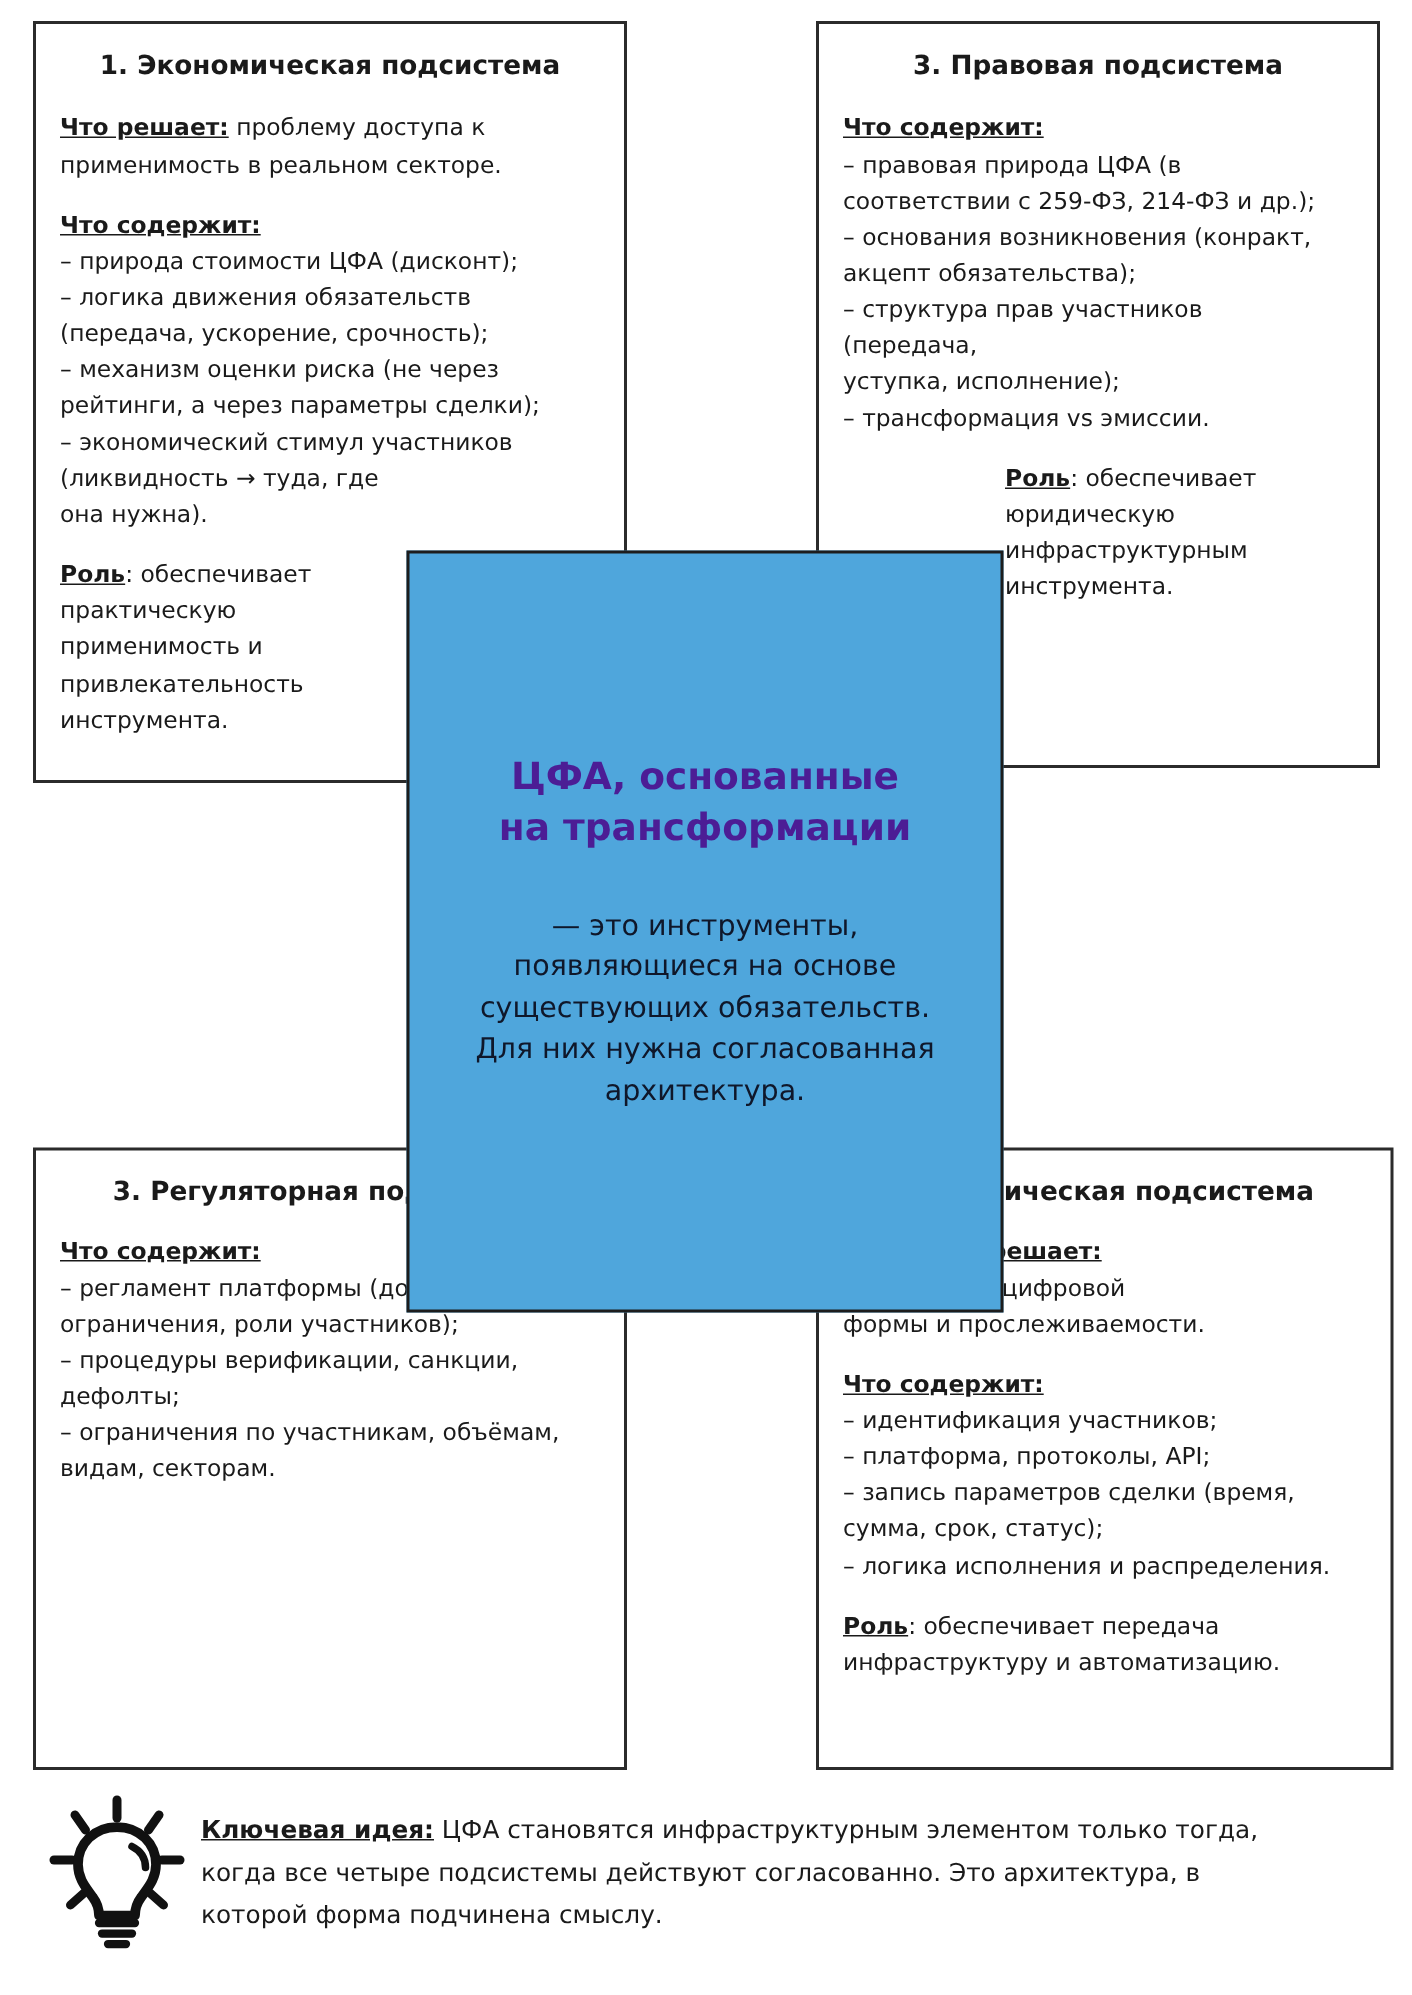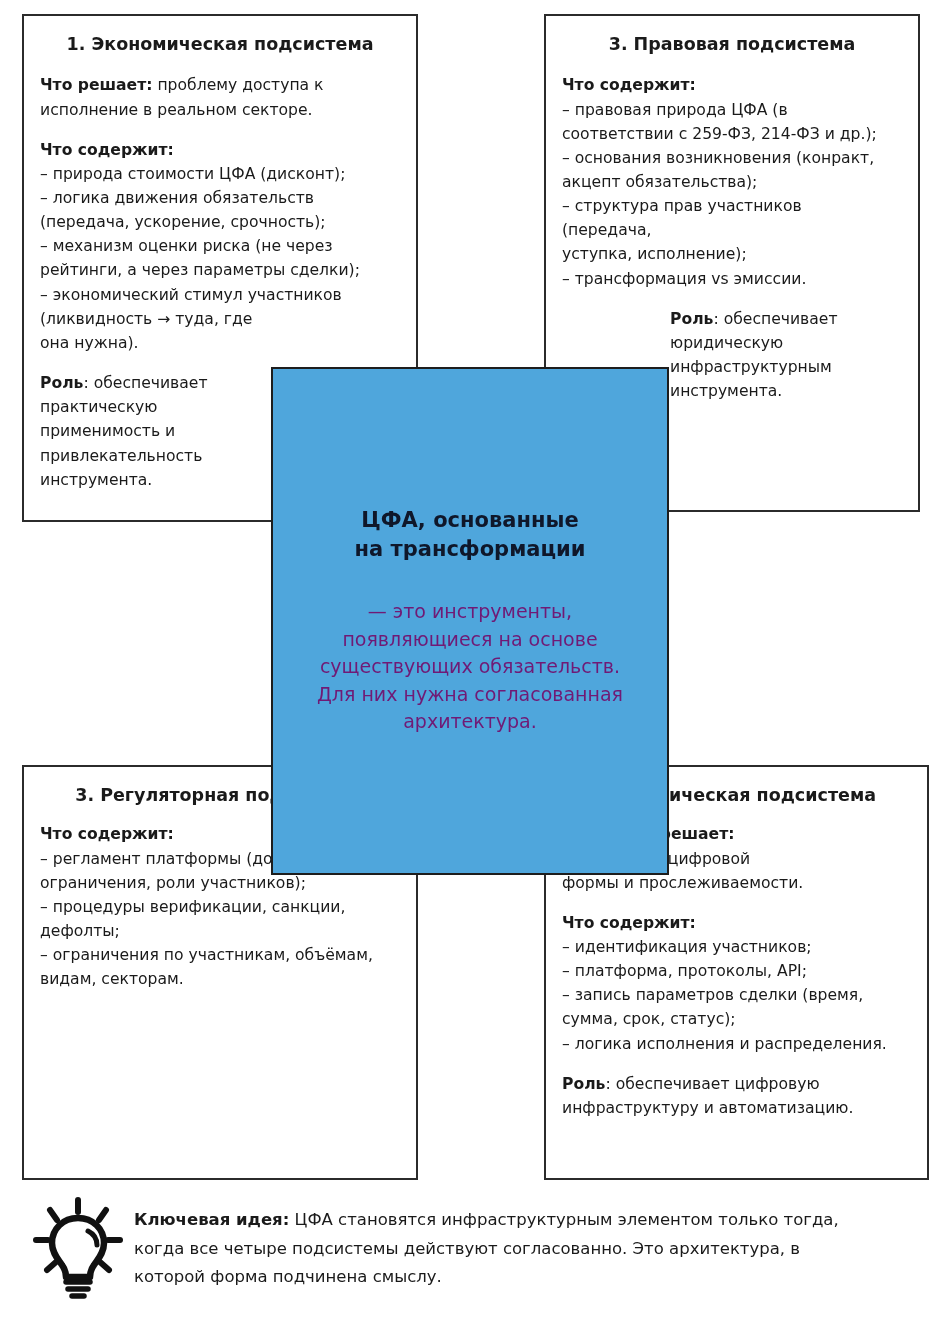--- a/index.html
+++ b/index.html
@@ -47,21 +47,21 @@
   #panel-3 .panel-title,
   #panel-4 .panel-title { margin-bottom: 14px; }
 
   .blk {
     font-size: 15.6px;
     line-height: 1.55;
     margin: 0 0 16px 0;
     white-space: pre-line;
   }
   .blk:last-child { margin-bottom: 0; }
-  .lbl { font-weight: bold; }
+  .lbl { font-weight: bold; text-decoration: underline; }
 
   
   #panel-1 .narrow { max-width: 238px; }
   #panel-2 .narrow { max-width: 232px; margin-left: 108px; }
   #panel-2 .wide   { max-width: 330px; }
   #panel-4 .indent-1   { text-indent: 60px; }
 
   
   #centre-card {
     position: absolute;
@@ -74,32 +74,32 @@
     box-sizing: border-box;
     display: flex;
     flex-direction: column;
     align-items: center;
     justify-content: center;
     padding: 0 18px;
     z-index: 20;
   }
   #centre-card .centre-title {
     font-weight: bold;
-    font-size: 21px;
+    font-size: 25px;
     text-align: center;
     line-height: 1.38;
-    color: #0f172a;
+    color: #4c1d95;
     white-space: pre-line;
     margin: 0 0 34px 0;
   }
   #centre-card .centre-body {
     font-size: 19px;
     text-align: center;
     line-height: 1.45;
-    color: #701a75;
+    color: #0f172a;
     white-space: pre-line;
     margin: 0;
   }
 
   
   #footer {
     position: absolute;
     left: 22px;
     top: 1192px;
     width: 900px;
@@ -121,21 +121,21 @@
   }
 </style>
 </head>
 <body>
 
 <div class="canvas">
 
   <div class="panel" id="panel-1">
     <div class="panel-title">1. Экономическая подсистема</div>
     <p class="blk"><span class="lbl">Что решает:</span><span> проблему доступа к
-исполнение в реальном секторе.</span></p>
+применимость в реальном секторе.</span></p>
     <p class="blk"><span class="lbl">Что содержит:</span><span>
 – природа стоимости ЦФА (дисконт);
 – логика движения обязательств
 (передача, ускорение, срочность);
 – механизм оценки риска (не через
 рейтинги, а через параметры сделки);
 – экономический стимул участников
 (ликвидность → туда, где
 она нужна).</span></p>
     <p class="blk narrow"><span class="lbl">Роль</span><span>: обеспечивает
@@ -178,21 +178,21 @@
 подсистема</div>
     <p class="blk indent-1"><span class="lbl">Что решает:</span><span>
 реализацию цифровой
 формы и прослеживаемости.</span></p>
     <p class="blk"><span class="lbl">Что содержит:</span><span>
 – идентификация участников;
 – платформа, протоколы, API;
 – запись параметров сделки (время,
 сумма, срок, статус);
 – логика исполнения и распределения.</span></p>
-    <p class="blk"><span class="lbl">Роль</span><span>: обеспечивает цифровую
+    <p class="blk"><span class="lbl">Роль</span><span>: обеспечивает передача
 инфраструктуру и автоматизацию.</span></p>
   </div>
 
   <div id="centre-card">
     <div class="centre-title">ЦФА, основанные
 на трансформации</div>
     <div class="centre-body">— это инструменты,
 появляющиеся на основе
 существующих обязательств.
 Для них нужна согласованная

